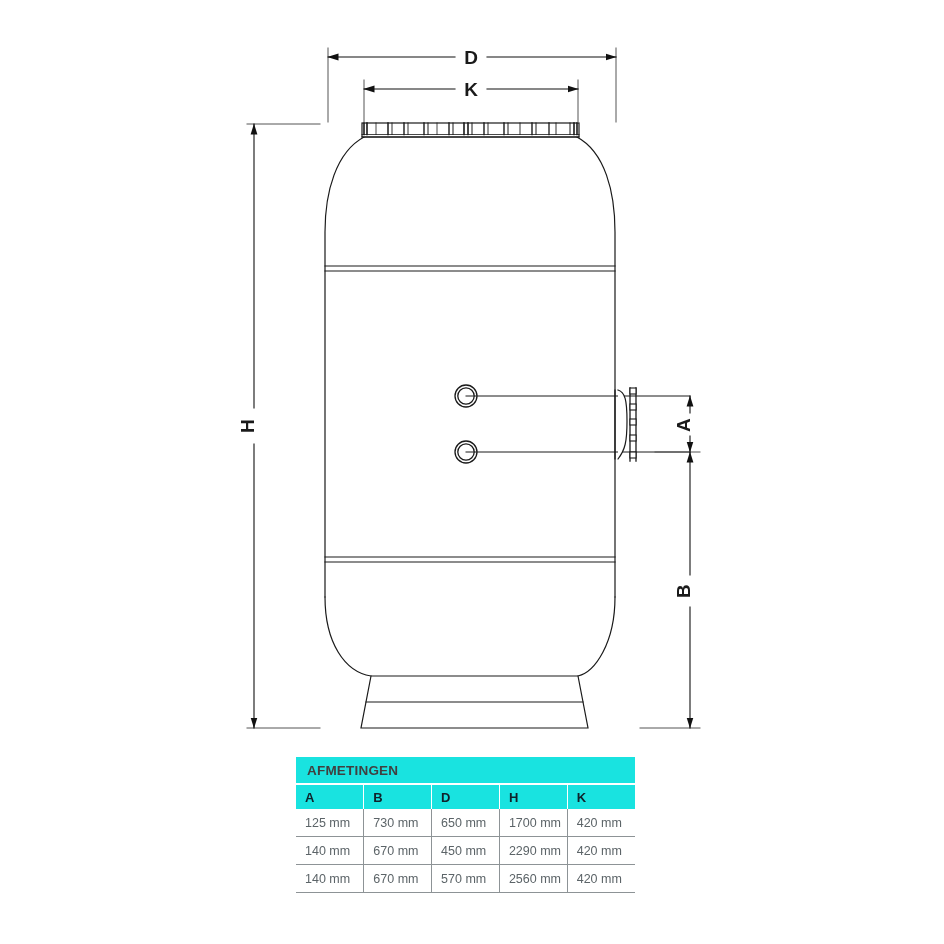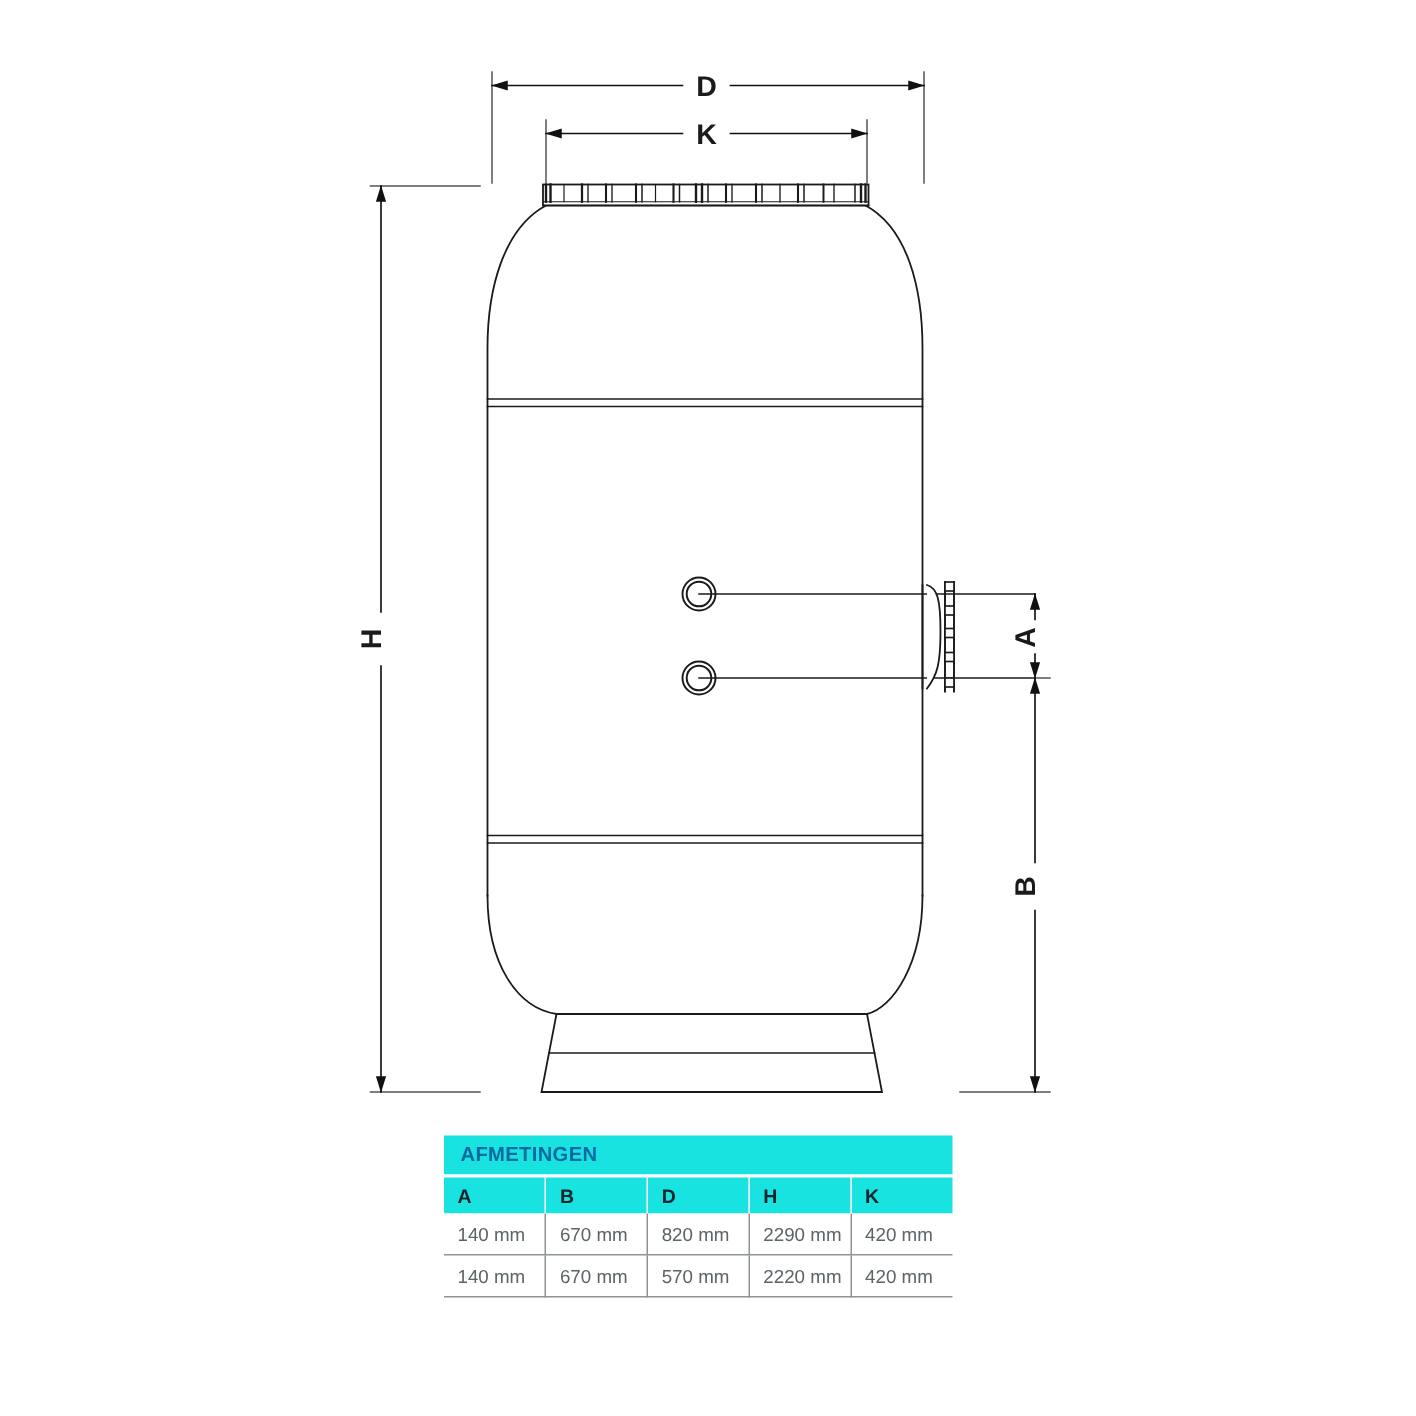--- a/index.html
+++ b/index.html
@@ -48,21 +48,21 @@
   .tbl-title-cell {
     background: var(--accent);
     height: 26px;
     text-align: left;
     padding-left: 11px !important;
     vertical-align: middle;
   }
   .tbl-title-text {
     font-size: 13.5px;
     font-weight: 700;
-    color: #0369a1;
+    color: #404040;
     letter-spacing: 0.2px;
     margin-top: 21px;
   }
   .tbl-gap-row td {
     height: 2px;
     background: #ffffff;
   }
   .hdr-cell {
     background: var(--accent);
     height: 24px;
@@ -248,29 +248,36 @@
         <td colspan="5"></td>
       </tr>
       <tr>
         <td class="hdr-cell col-a">A</td>
         <td class="hdr-cell col-b">B</td>
         <td class="hdr-cell col-d">D</td>
         <td class="hdr-cell col-h">H</td>
         <td class="hdr-cell col-k">K</td>
       </tr>
       <tr class="data-row">
+        <td class="data-cell col-a">125 mm</td>
+        <td class="data-cell col-b">730 mm</td>
+        <td class="data-cell col-d">650 mm</td>
+        <td class="data-cell col-h">1700 mm</td>
+        <td class="data-cell col-k">420 mm</td>
+      </tr>
+      <tr class="data-row">
         <td class="data-cell col-a">140 mm</td>
         <td class="data-cell col-b">670 mm</td>
-        <td class="data-cell col-d">820 mm</td>
+        <td class="data-cell col-d">450 mm</td>
         <td class="data-cell col-h">2290 mm</td>
         <td class="data-cell col-k">420 mm</td>
       </tr>
       <tr class="data-row">
         <td class="data-cell col-a">140 mm</td>
         <td class="data-cell col-b">670 mm</td>
         <td class="data-cell col-d">570 mm</td>
-        <td class="data-cell col-h">2220 mm</td>
+        <td class="data-cell col-h">2560 mm</td>
         <td class="data-cell col-k">420 mm</td>
       </tr>
     </tbody>
   </table>
 
 </div>
 
 </body></html>

